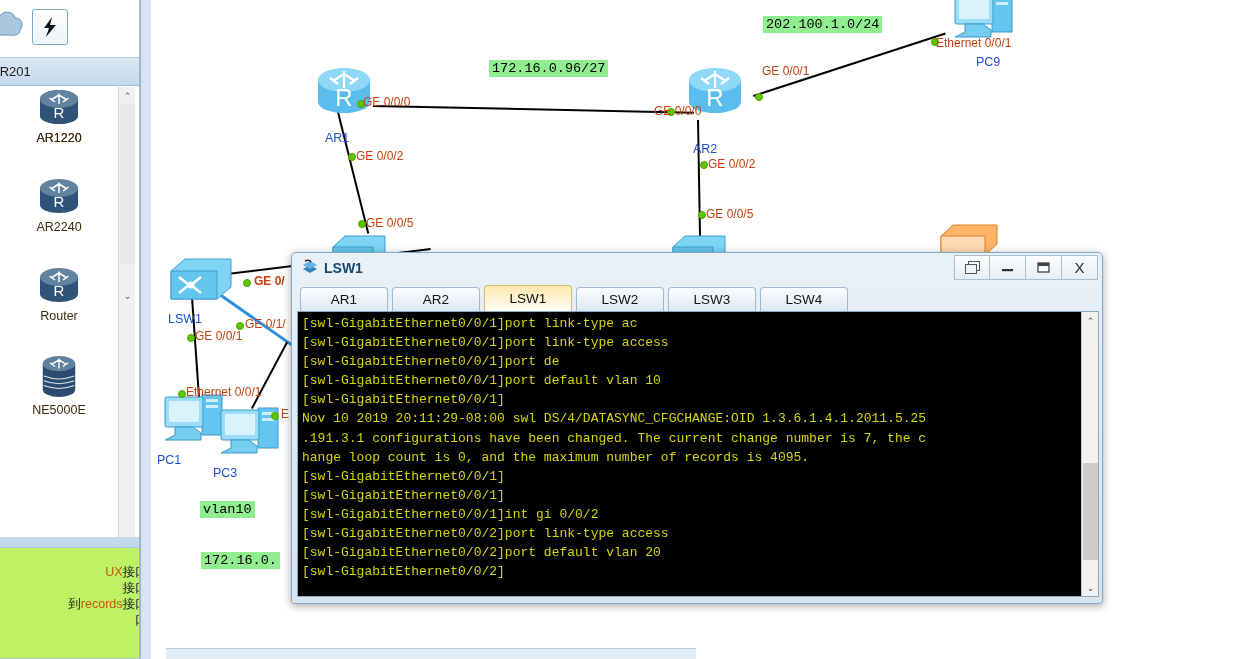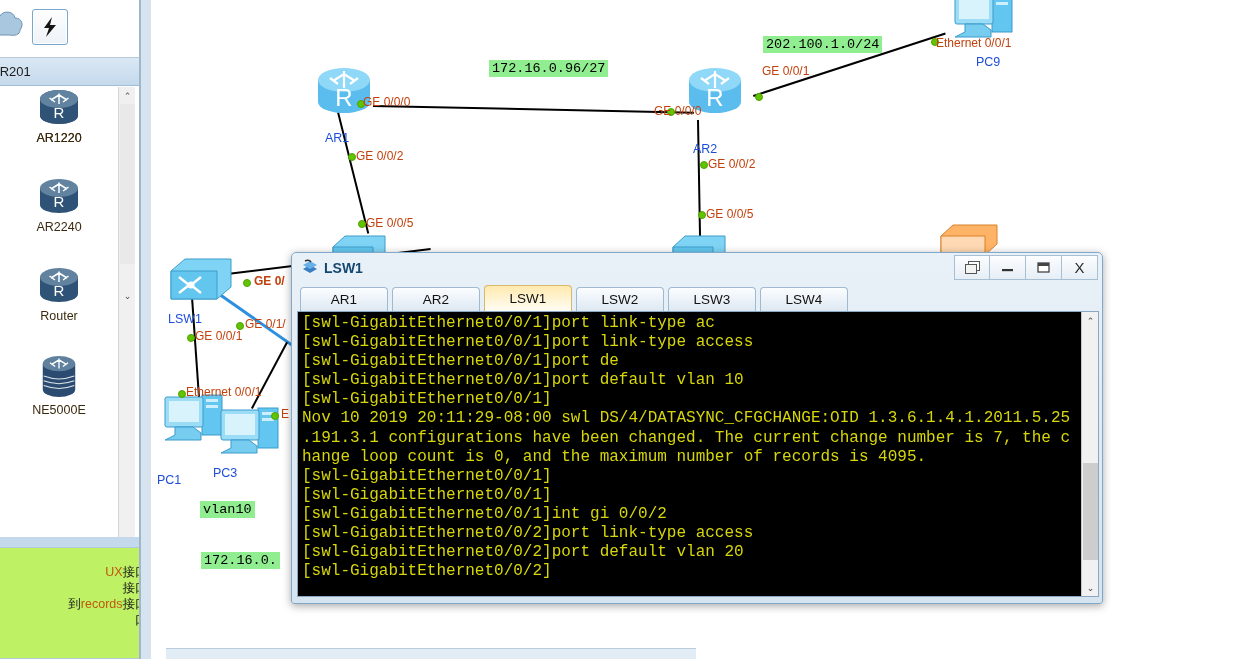--- a/index.html
+++ b/index.html
@@ -170,21 +170,21 @@
     border-color: #d8b86a; height: 26px; font-weight: normal;
   }
   #cli-console {
     position: absolute; left: 5px; top: 58px; width: 802px; height: 286px;
     background: #000000; border: 1px solid #8aa8c2;
     overflow: hidden;
   }
   #cli-text {
     position: absolute; left: 4px; top: 2px; width: 770px;
     font-family: "Liberation Mono", monospace;
-    font-size: 16px; line-height: 19.1px;
+    font-size: 13px; line-height: 19.1px;
     color: #d6d60a; white-space: pre;
   }
   #cli-scrollbar {
     position: absolute; right: 0px; top: 0px; width: 17px; height: 284px;
     background: #f1f1f1; border-left: 1px solid #c8c8c8;
   }
   #cli-sb-up, #cli-sb-down {
     position: absolute; left: 0; width: 17px; height: 17px;
     display: flex; align-items: center; justify-content: center;
     font-size: 9px; color: #3c3c3c; background: #f1f1f1;
@@ -375,21 +375,21 @@
     <div class="node" style="left:10px; top:393px;">
       <svg width="70" height="58" viewBox="0 0 70 58">
         <rect x="41" y="2" width="20" height="40" fill="#63c6f0" stroke="#3a9bcb"></rect>
         <rect x="45" y="6" width="12" height="3" fill="#cdeefc"></rect>
         <rect x="45" y="12" width="12" height="3" fill="#cdeefc"></rect>
         <rect x="4" y="4" width="38" height="30" rx="2" fill="#9bdcf7" stroke="#3a9bcb"></rect>
         <rect x="8" y="8" width="30" height="21" fill="#d9f3fd"></rect>
         <path d="M14 34 L14 42 L4 47 L40 47 L40 40 L32 34 Z" fill="#76cdf0" stroke="#3a9bcb"></path>
       </svg>
     </div>
-    <div class="node-label" style="left:6px; top:453px;margin-top:20px;">PC1</div>
+    <div class="node-label" style="left:6px; top:453px;">PC1</div>
 
     <div class="node" style="left:66px; top:406px;">
       <svg width="70" height="58" viewBox="0 0 70 58">
         <rect x="41" y="2" width="20" height="40" fill="#63c6f0" stroke="#3a9bcb"></rect>
         <rect x="45" y="6" width="12" height="3" fill="#cdeefc"></rect>
         <rect x="45" y="12" width="12" height="3" fill="#cdeefc"></rect>
         <rect x="4" y="4" width="38" height="30" rx="2" fill="#9bdcf7" stroke="#3a9bcb"></rect>
         <rect x="8" y="8" width="30" height="21" fill="#d9f3fd"></rect>
         <path d="M14 34 L14 42 L4 47 L40 47 L40 40 L32 34 Z" fill="#76cdf0" stroke="#3a9bcb"></path>
       </svg>
@@ -418,21 +418,21 @@
     <div class="iface-label" style="left:557px; top:157px;">GE 0/0/2</div>
     <div class="iface-label" style="left:215px; top:216px;">GE 0/0/5</div>
     <div class="iface-label" style="left:555px; top:207px;">GE 0/0/5</div>
     <div class="iface-label" style="left:103px; top:274px;font-weight:bold;">GE 0/</div>
     <div class="iface-label" style="left:94px; top:317px;">GE 0/1/</div>
     <div class="iface-label" style="left:44px; top:329px;">GE 0/0/1</div>
     <div class="iface-label" style="left:35px; top:385px;">Ethernet 0/0/1</div>
     <div class="iface-label" style="left:130px; top:407px;">E</div>
 
     <div class="net-tag" style="left:338px; top:60px;">172.16.0.96/27</div>
-    <div class="net-tag" style="left:612px; top:36px;">202.100.1.0/24</div>
+    <div class="net-tag" style="left:612px; top:16px;">202.100.1.0/24</div>
     <div class="net-tag" style="left:49px; top:501px;">vlan10</div>
     <div class="net-tag" style="left:50px; top:552px;">172.16.0.</div>
 
   </div>
 
   <div id="canvas-bottom"></div>
   <div id="bottom-bar-strip"></div>
 
   <div id="cli-window">
 

